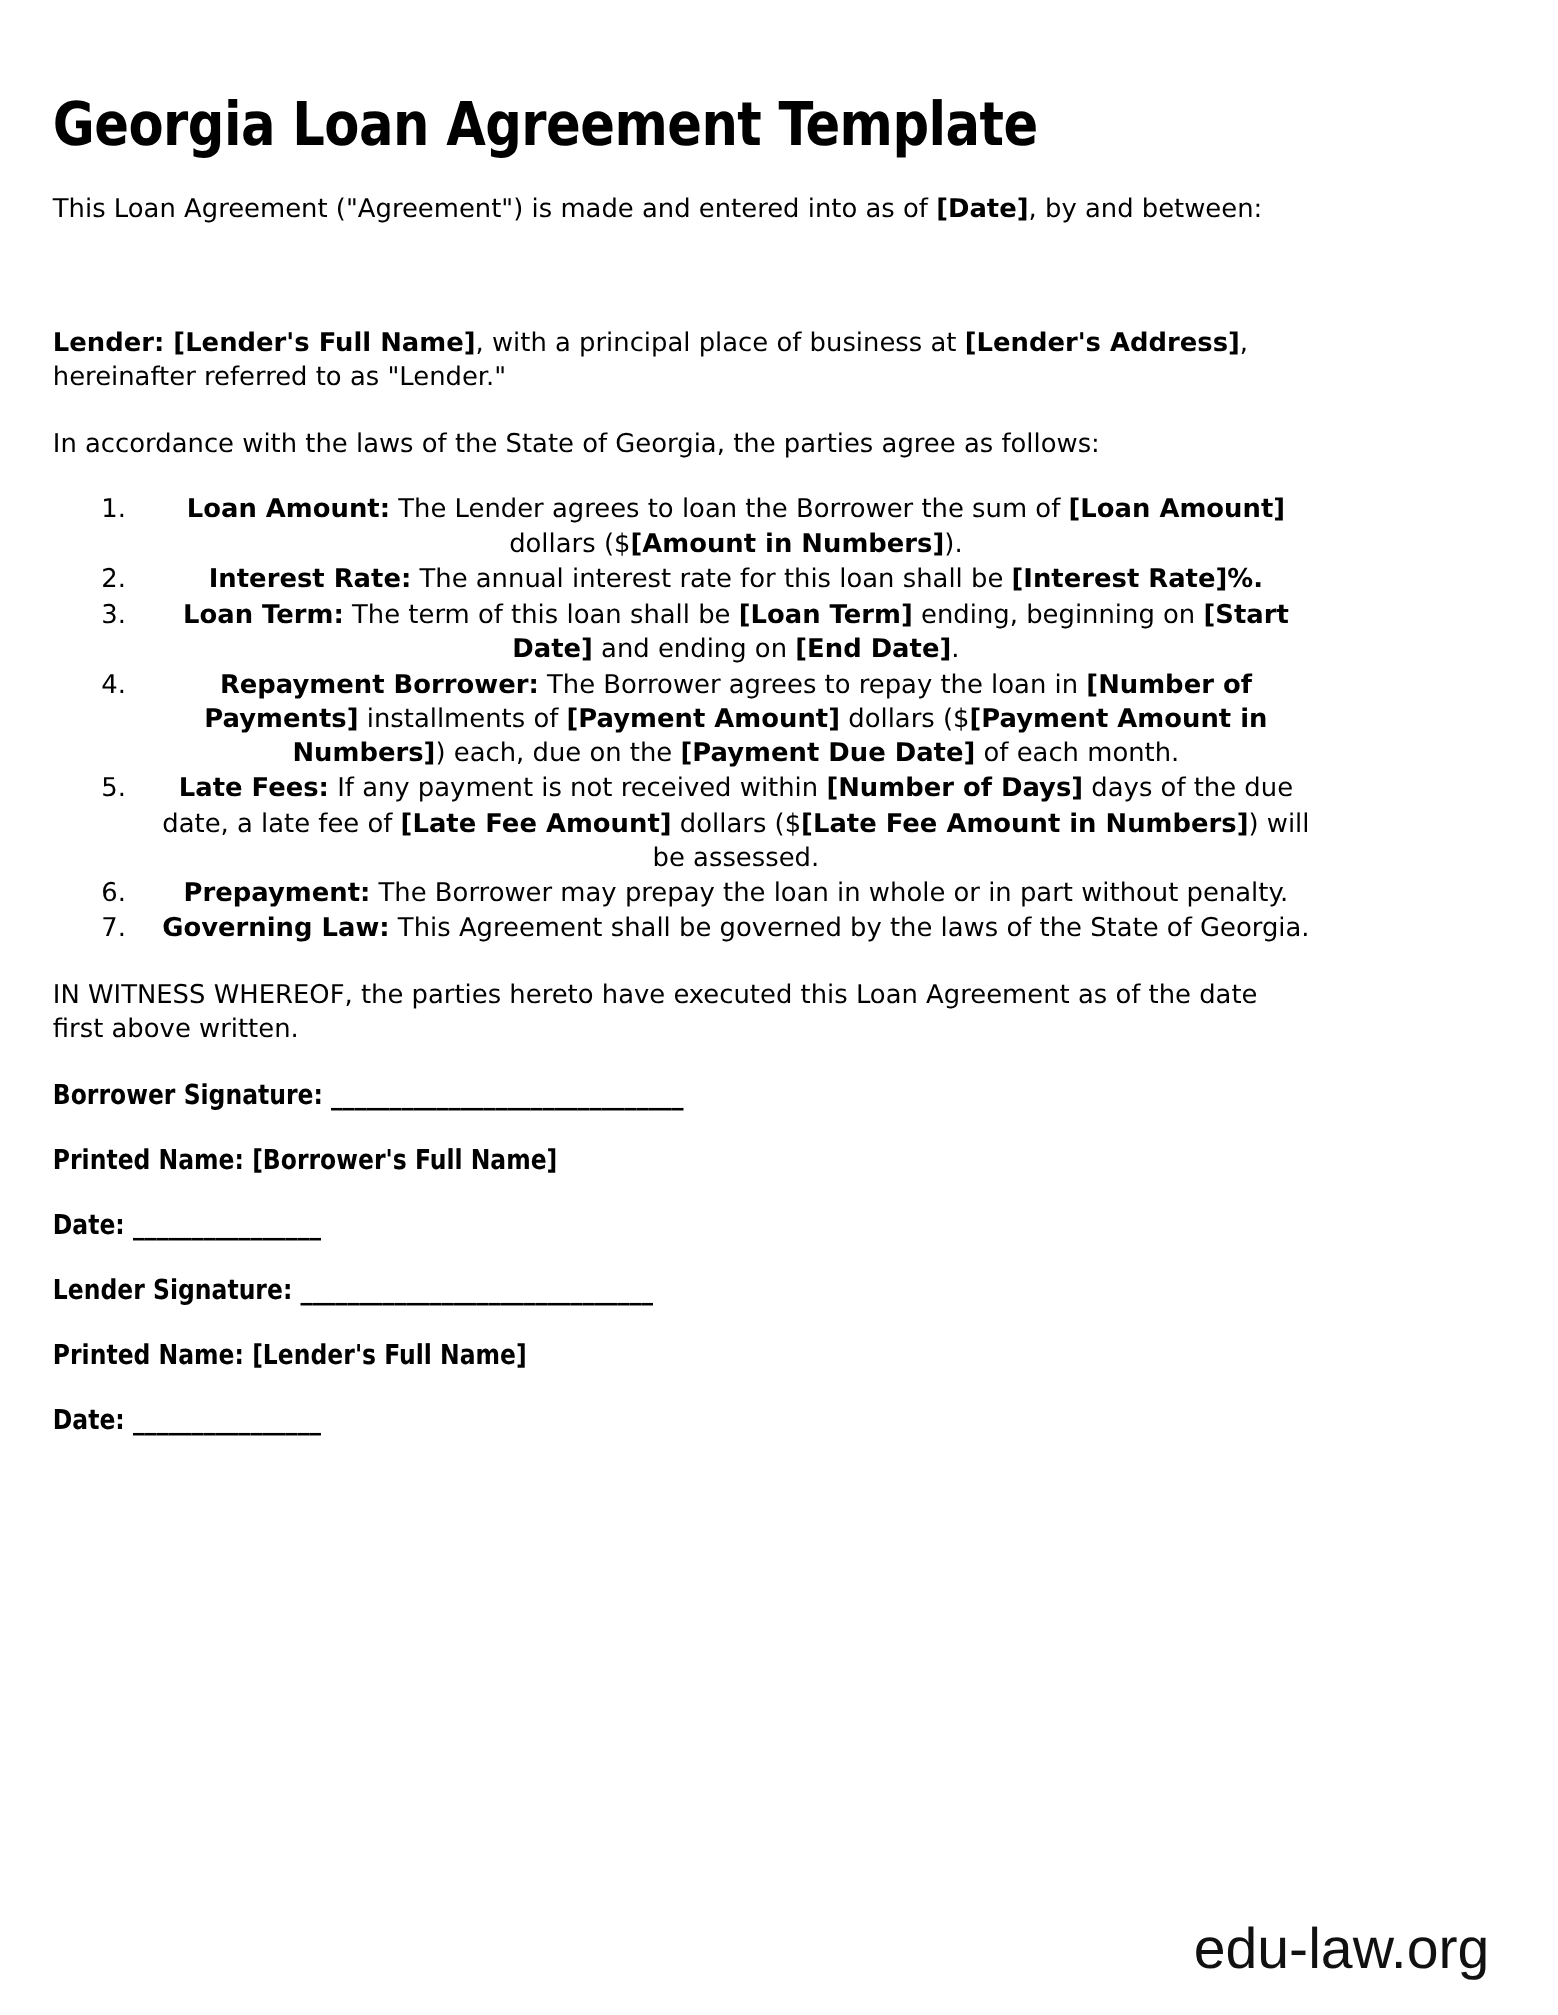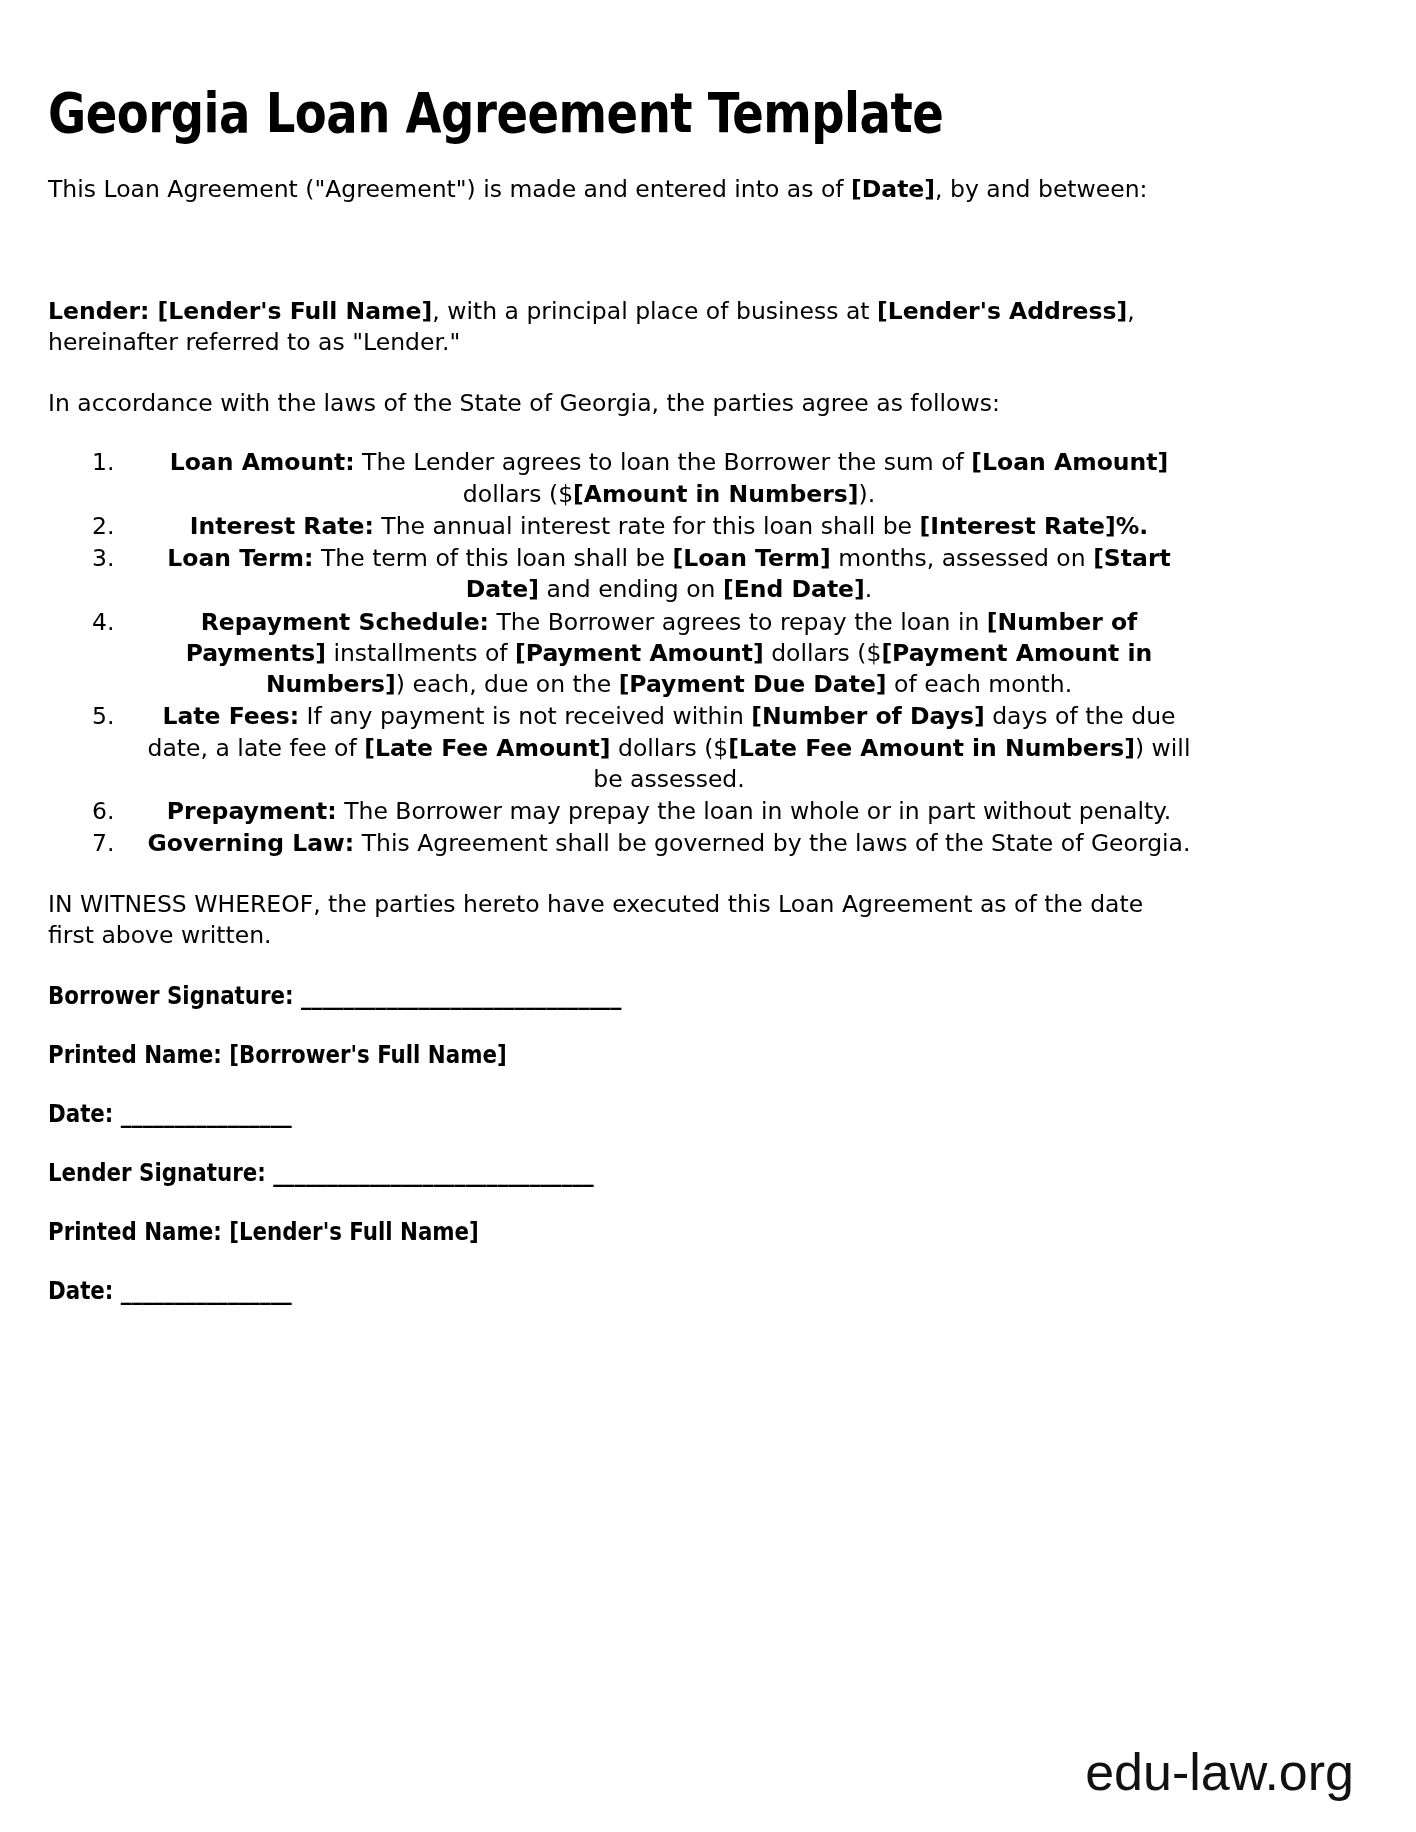--- a/index.html
+++ b/index.html
@@ -113,22 +113,22 @@
 
   <div class="gap-md"></div>
 
   <p class="body-par">In accordance with the laws of the State of Georgia, the parties agree as follows:</p>
 
   <div class="gap-sm"></div>
 
   <ol class="clauses" id="clause-list">
       <li><b>Loan Amount:</b><span> The Lender agrees to loan the Borrower the sum of </span><b>[Loan Amount]</b><span> dollars ($</span><b>[Amount in Numbers]</b><span>).</span></li>
       <li><b>Interest Rate:</b><span> The annual interest rate for this loan shall be </span><b>[Interest Rate]%.</b></li>
-      <li><b>Loan Term:</b><span> The term of this loan shall be </span><b>[Loan Term]</b><span> months, assessed on </span><b>[Start Date]</b><span> and ending on </span><b>[End Date]</b><span>.</span></li>
-      <li><b>Repayment Schedule:</b><span> The Borrower agrees to repay the loan in </span><b>[Number of Payments]</b><span> installments of </span><b>[Payment Amount]</b><span> dollars ($</span><b>[Payment Amount in Numbers]</b><span>) each, due on the </span><b>[Payment Due Date]</b><span> of each month.</span></li>
+      <li><b>Loan Term:</b><span> The term of this loan shall be </span><b>[Loan Term]</b><span> ending, beginning on </span><b>[Start Date]</b><span> and ending on </span><b>[End Date]</b><span>.</span></li>
+      <li><b>Repayment Borrower:</b><span> The Borrower agrees to repay the loan in </span><b>[Number of Payments]</b><span> installments of </span><b>[Payment Amount]</b><span> dollars ($</span><b>[Payment Amount in Numbers]</b><span>) each, due on the </span><b>[Payment Due Date]</b><span> of each month.</span></li>
       <li><b>Late Fees:</b><span> If any payment is not received within </span><b>[Number of Days]</b><span> days of the due date, a late fee of </span><b>[Late Fee Amount]</b><span> dollars ($</span><b>[Late Fee Amount in Numbers]</b><span>) will be assessed.</span></li>
       <li><b>Prepayment:</b><span> The Borrower may prepay the loan in whole or in part without penalty.</span></li>
       <li><b>Governing Law:</b><span> This Agreement shall be governed by the laws of the State of Georgia.</span></li>
     </ol>
 
   <div class="gap-sm"></div>
 
   <p class="body-par">IN WITNESS WHEREOF, the parties hereto have executed this Loan Agreement as of the date first above written.</p>
 
   <div class="gap-md"></div>

